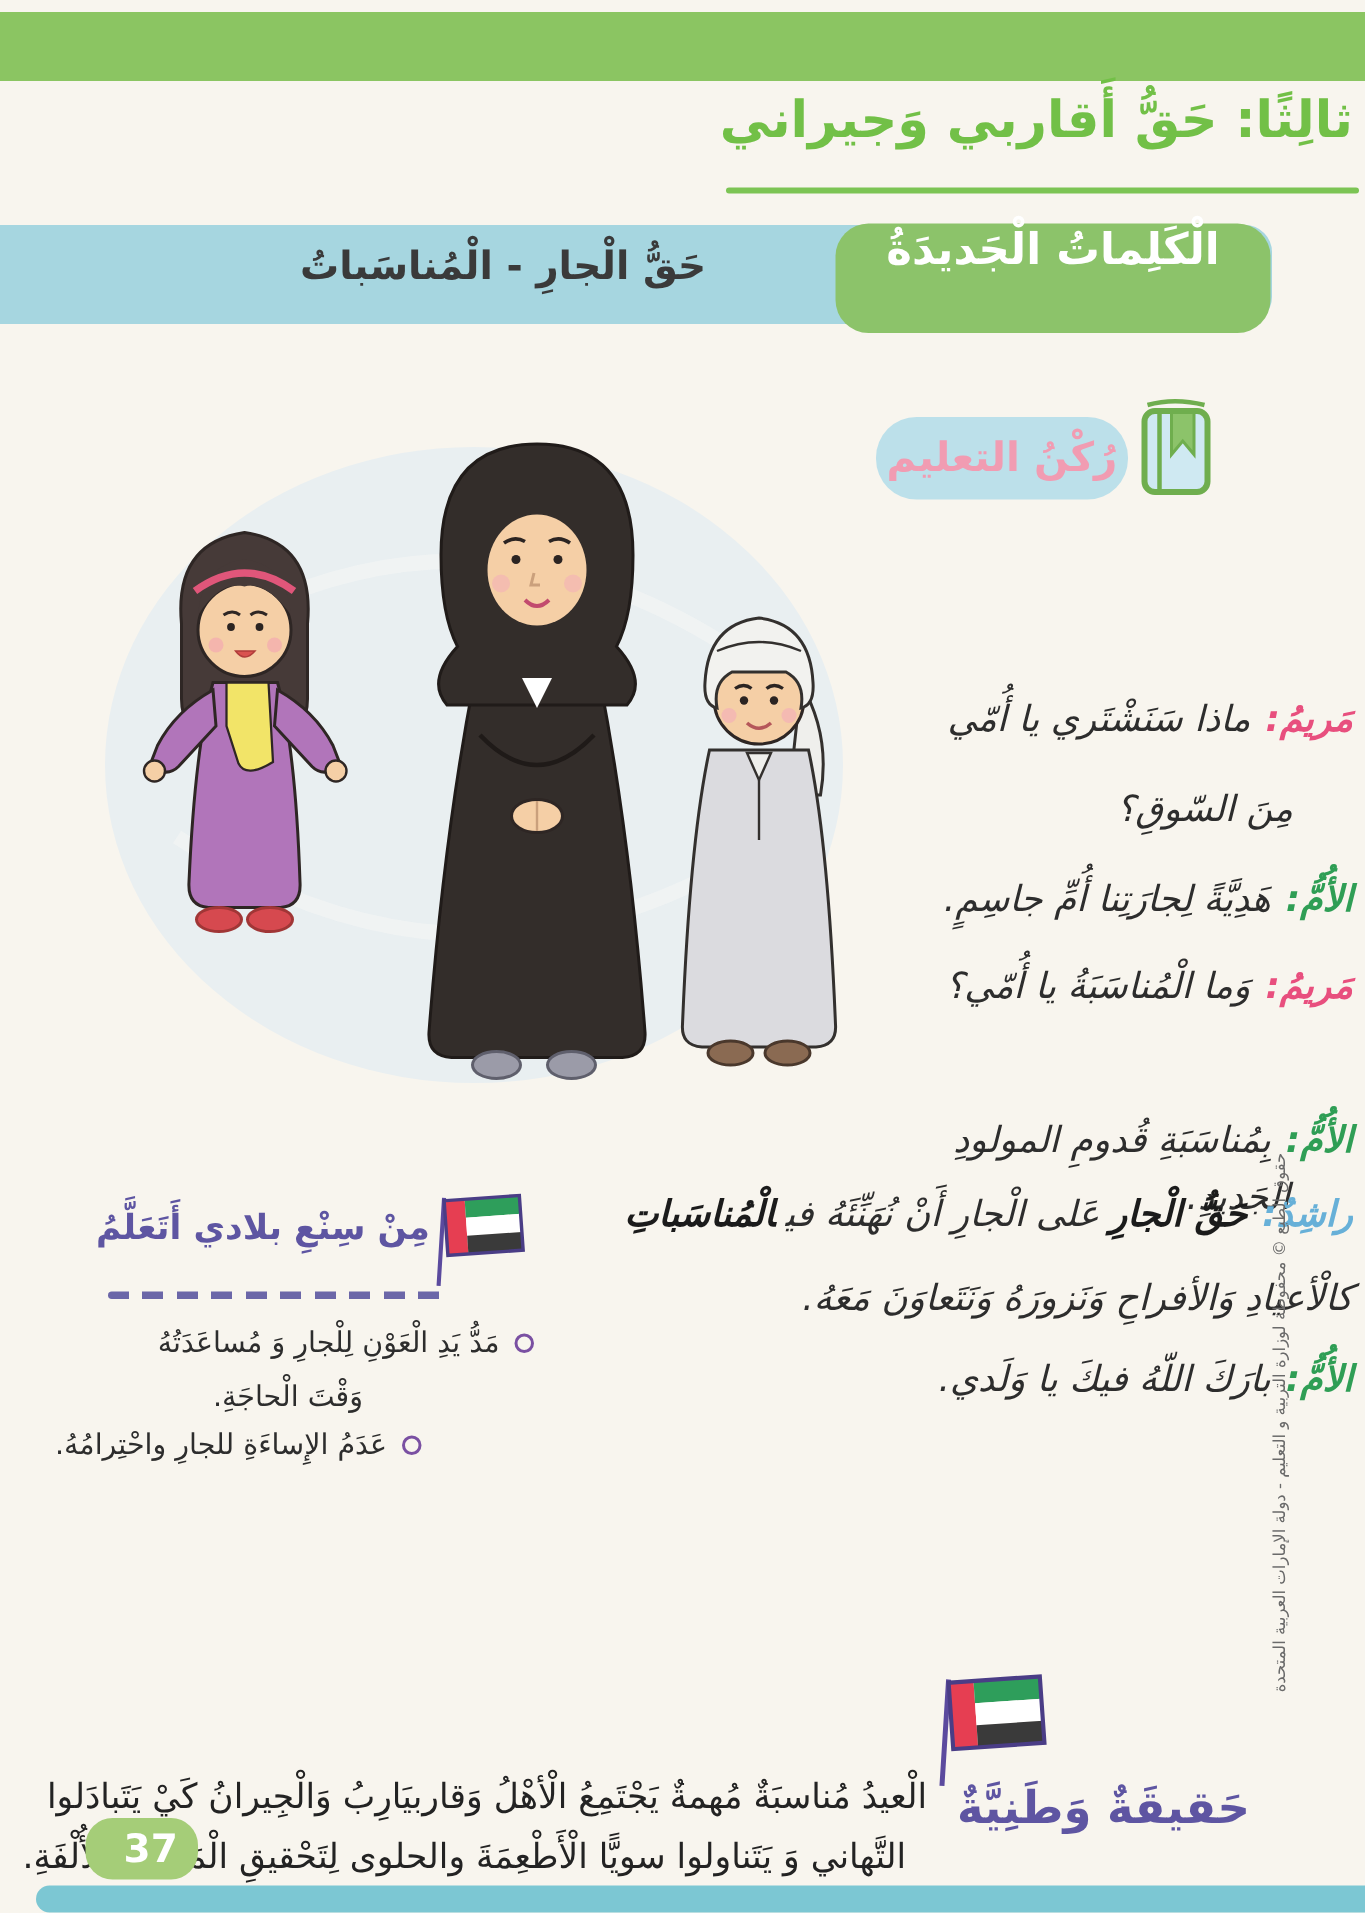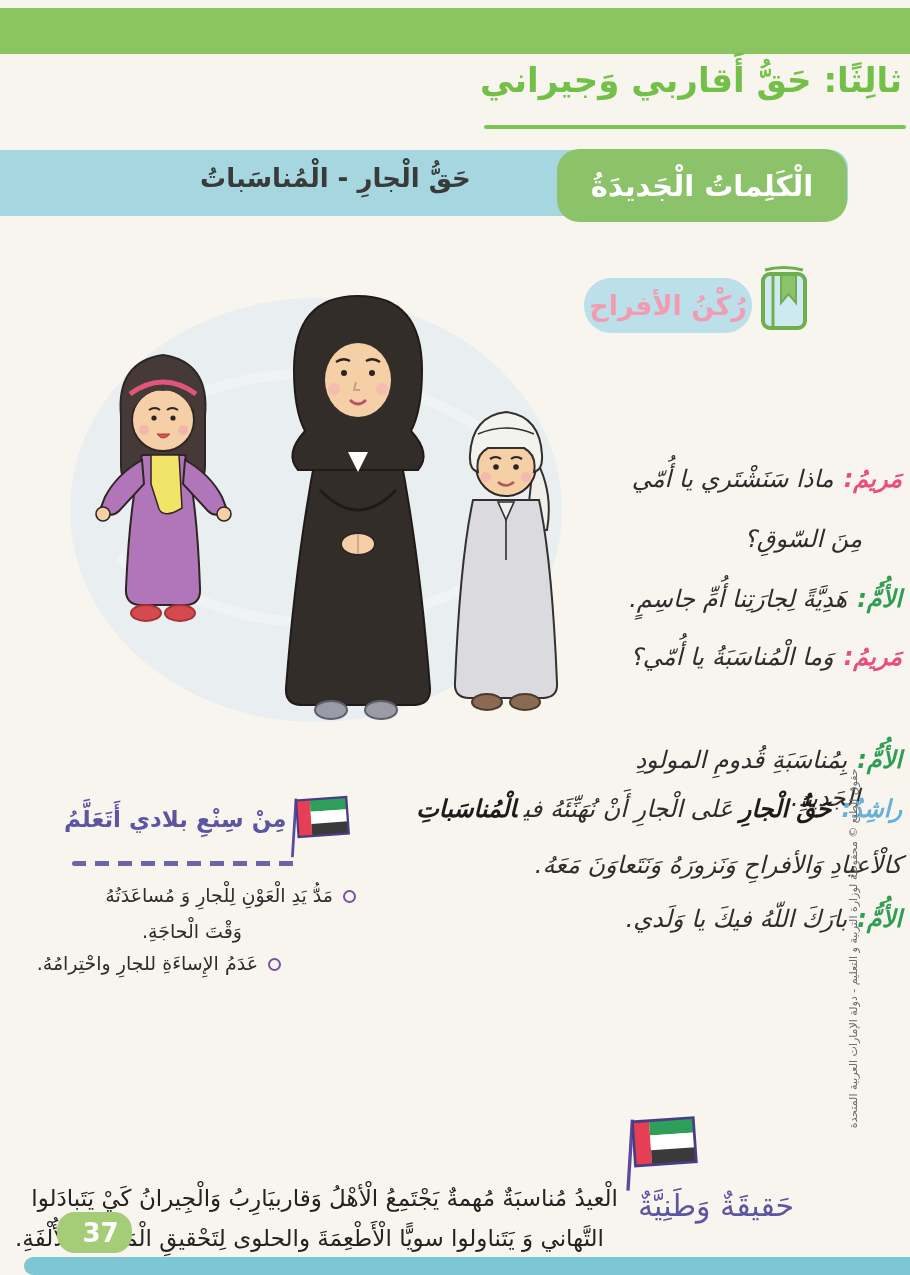--- a/index.html
+++ b/index.html
@@ -10,21 +10,21 @@
 
   
   .top-bar{top:8px;left:0;width:910px;height:46px;background:#8bc562;}
   .lesson-title{top:60px;right:8px;font-size:34px;font-weight:700;color:#72c047;direction:rtl;}
   .title-underline{top:125px;right:4px;width:422px;height:4px;background:#7cc454;border-radius:2px;}
 
   
   .banner{top:150px;left:-14px;width:862px;height:66px;background:#a6d6e0;border-radius:0 18px 18px 0;}
   .banner-words{top:163px;left:200px;font-size:26px;font-weight:700;color:#3a3a3a;direction:rtl;}
   .new-words-box{top:149px;left:557px;width:290px;height:73px;background:#8cc36a;border-radius:22px;
-                 display:flex;align-items:center;justify-content:center;}
+                 display:flex;justify-content:center;}
   .new-words-box span{color:#ffffff;font-size:29px;font-weight:700;direction:rtl;}
 
   
   .corner-box{top:278px;left:584px;width:168px;height:55px;background:#bce0ea;border-radius:27px;
               display:flex;align-items:center;justify-content:center;}
   .corner-box span{color:#f19cb2;font-size:27px;font-weight:700;direction:rtl;}
   .book-icon{top:264px;left:756px;}
 
   
   .illu{top:258px;left:58px;}
@@ -40,21 +40,21 @@
   .learn-title{top:806px;left:64px;font-size:23px;font-weight:700;color:#5e55a2;direction:rtl;text-align:center;}
   .flag-small{top:792px;left:286px;}
   .dashed-line{top:861px;left:72px;width:224px;height:5px;
      background:repeating-linear-gradient(90deg,#6b66a8 0 14px,transparent 14px 23px);border-radius:3px;}
   .bullet{position:absolute;direction:rtl;white-space:nowrap;font-size:19px;color:#2d2d2d;}
   .bullet .dot{display:inline-block;width:9px;height:9px;border:2px solid #7a50a2;border-radius:50%;
      margin-left:10px;vertical-align:middle;background:transparent;}
 
   
   .flag-big{top:1113px;left:613px;}
-  .nat-title{top:1188px;left:638px;font-size:30px;font-weight:400;color:#5e55a2;direction:rtl;}
+  .nat-title{top:1188px;left:638px;font-size:30px;font-weight:700;color:#5e55a2;direction:rtl;}
   .para{position:absolute;direction:rtl;white-space:nowrap;font-size:23px;color:#232323;}
 
   
   .page-pill{top:1212px;left:57px;width:63px;height:41px;background:#a5cd78;border-radius:18px;
              display:flex;align-items:center;justify-content:center;color:#fff;
              font-size:26px;font-weight:700;padding-left:12px;}
   .bottom-bar{top:1257px;left:24px;width:886px;height:18px;background:#7cc7d3;border-radius:9px 0 0 9px;}
   .copyright{top:927px;left:688px;width:330px;text-align:center;font-size:11px;color:#6a6a6a;
              direction:rtl;transform:rotate(-90deg);transform-origin:center;white-space:nowrap;}
 </style>
@@ -65,21 +65,21 @@
 <div class="abs lesson-title nowrap">ثالِثًا: حَقُّ أَقاربي وَجيراني</div>
 <div class="abs title-underline"></div>
 
 <div class="abs banner"></div>
 <div class="abs banner-words nowrap">حَقُّ الْجارِ - الْمُناسَباتُ</div>
 <div class="abs new-words-box">
   <span>الْكَلِماتُ الْجَديدَةُ</span>
 </div>
 
 <div class="abs corner-box">
-  <span>رُكْنُ الأفراح</span>
+  <span>رُكْنُ التعليم</span>
 </div>
 <div class="abs book-icon">
   <svg width="54" height="72" viewBox="0 0 54 72">
     <path d="M9 6 Q27 1 47 6" fill="none" stroke="#6fae4e" stroke-width="3"></path>
     <rect x="7" y="10" width="42" height="54" rx="7" fill="#cfe9f2" stroke="#6fae4e" stroke-width="4"></rect>
     <line x1="17" y1="11" x2="17" y2="63" stroke="#6fae4e" stroke-width="3"></line>
     <polygon points="25,11 40,11 40,39 32.5,30 25,39" fill="#8cc36a" stroke="#6fae4e" stroke-width="2"></polygon>
   </svg>
 </div>
 

